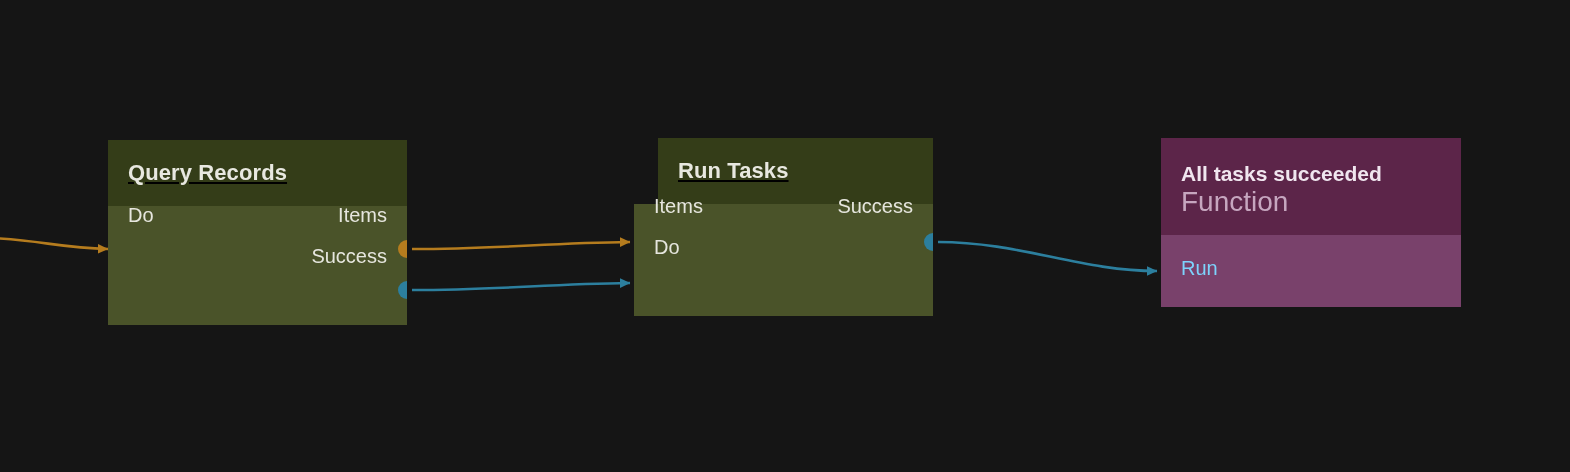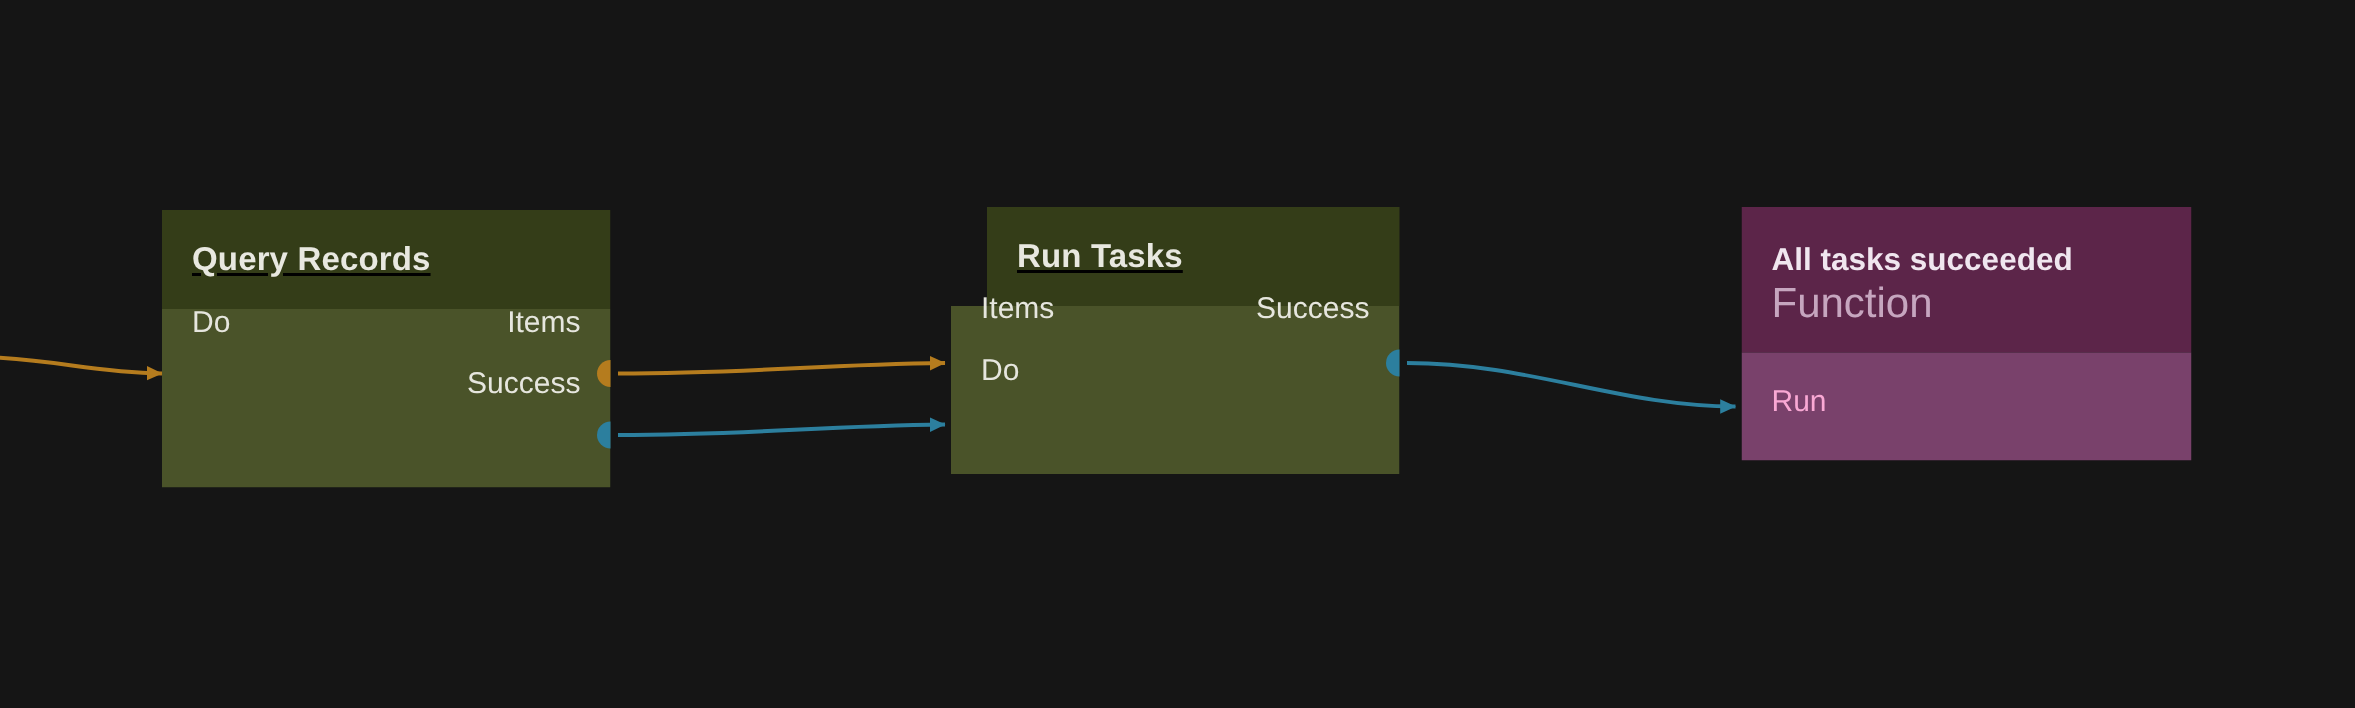--- a/index.html
+++ b/index.html
@@ -94,21 +94,21 @@
     white-space: nowrap;
     line-height: 26px;
   }
   .port-label.in {
     left: 20px;
   }
   .port-label.out {
     right: 20px;
   }
   .purple-port-label {
-    color: #f9a8d4;
+    color: #7dd3fc;
   }
 
   
   .port-dot {
     position: absolute;
     width: 18px;
     height: 18px;
     border-radius: 50%;
   }
 </style>

